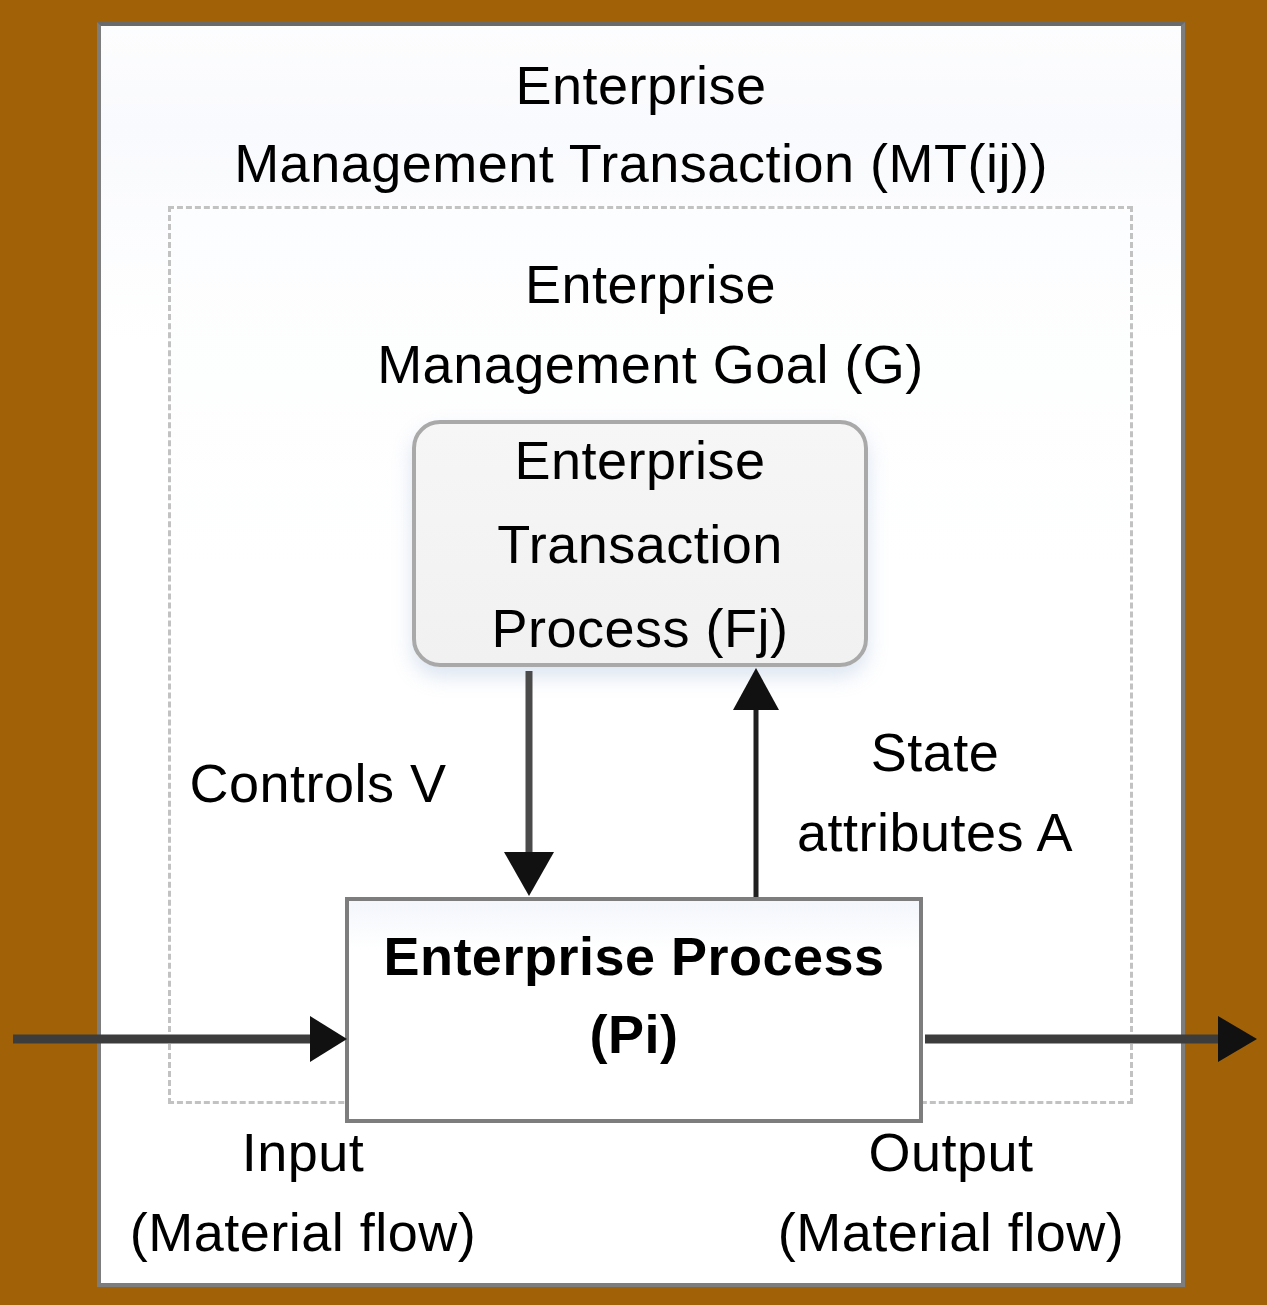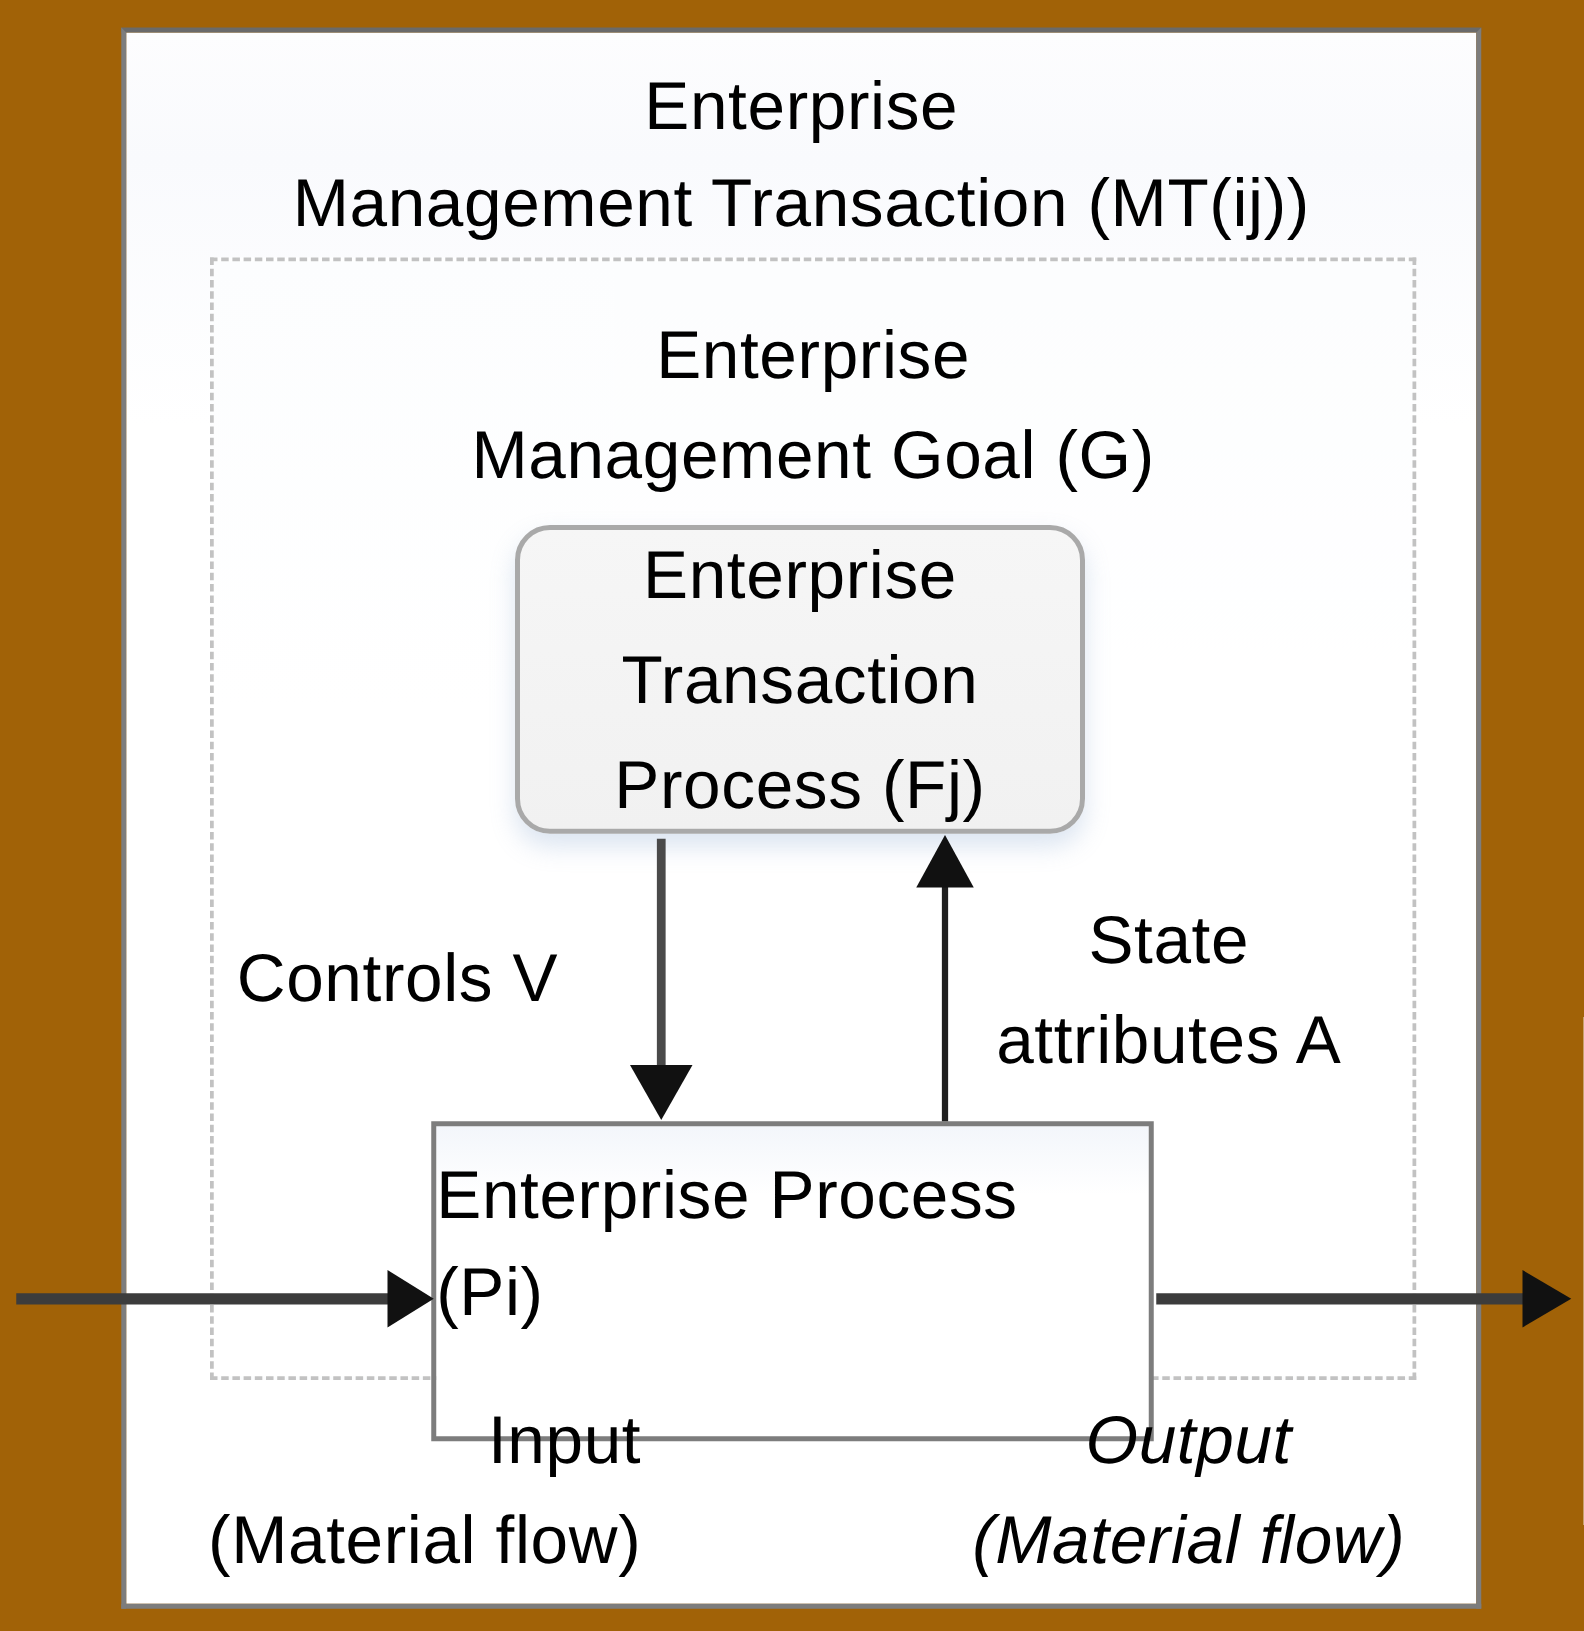--- a/index.html
+++ b/index.html
@@ -58,41 +58,42 @@
     justify-content: center;
     text-align: center;
     font-size: 54px;
     line-height: 84px;
     letter-spacing: 0.5px;
   }
 
   
   #process-box {
     left: 345px; top: 897px;
-    width: 578px; height: 256px;
+    width: 578px; height: 226px;
     background: linear-gradient(180deg, #f3f6fb 0%, #ffffff 22%);
     border: 4px solid #7d7d7d;
-    text-align: left;
+    text-align: center;
     font-size: 54px;
     line-height: 78px;
     padding-top: 16px;
     letter-spacing: 0.5px;
+    font-weight: bold;
   }
 
   .flow-label {
     text-align: center;
     font-size: 54px;
     line-height: 80px;
     white-space: nowrap;
     letter-spacing: 0.5px;
   }
   #controls-label { left: 160px; top: 752px; width: 316px; line-height: 62px; }
   #state-label    { left: 742px; top: 712px; width: 386px; }
-  #input-label    { left: 93px;  top: 1112px; width: 420px; text-align: right; }
-  #output-label   { left: 751px; top: 1112px; width: 400px; font-style: italic; }
+  #input-label    { left: 93px;  top: 1112px; width: 420px; }
+  #output-label   { left: 751px; top: 1112px; width: 400px; }
 
   #arrow-layer {
     left: 0; top: 0;
     width: 1267px; height: 1305px;
     pointer-events: none;
   }
 </style>
 </head>
 <body>
 

